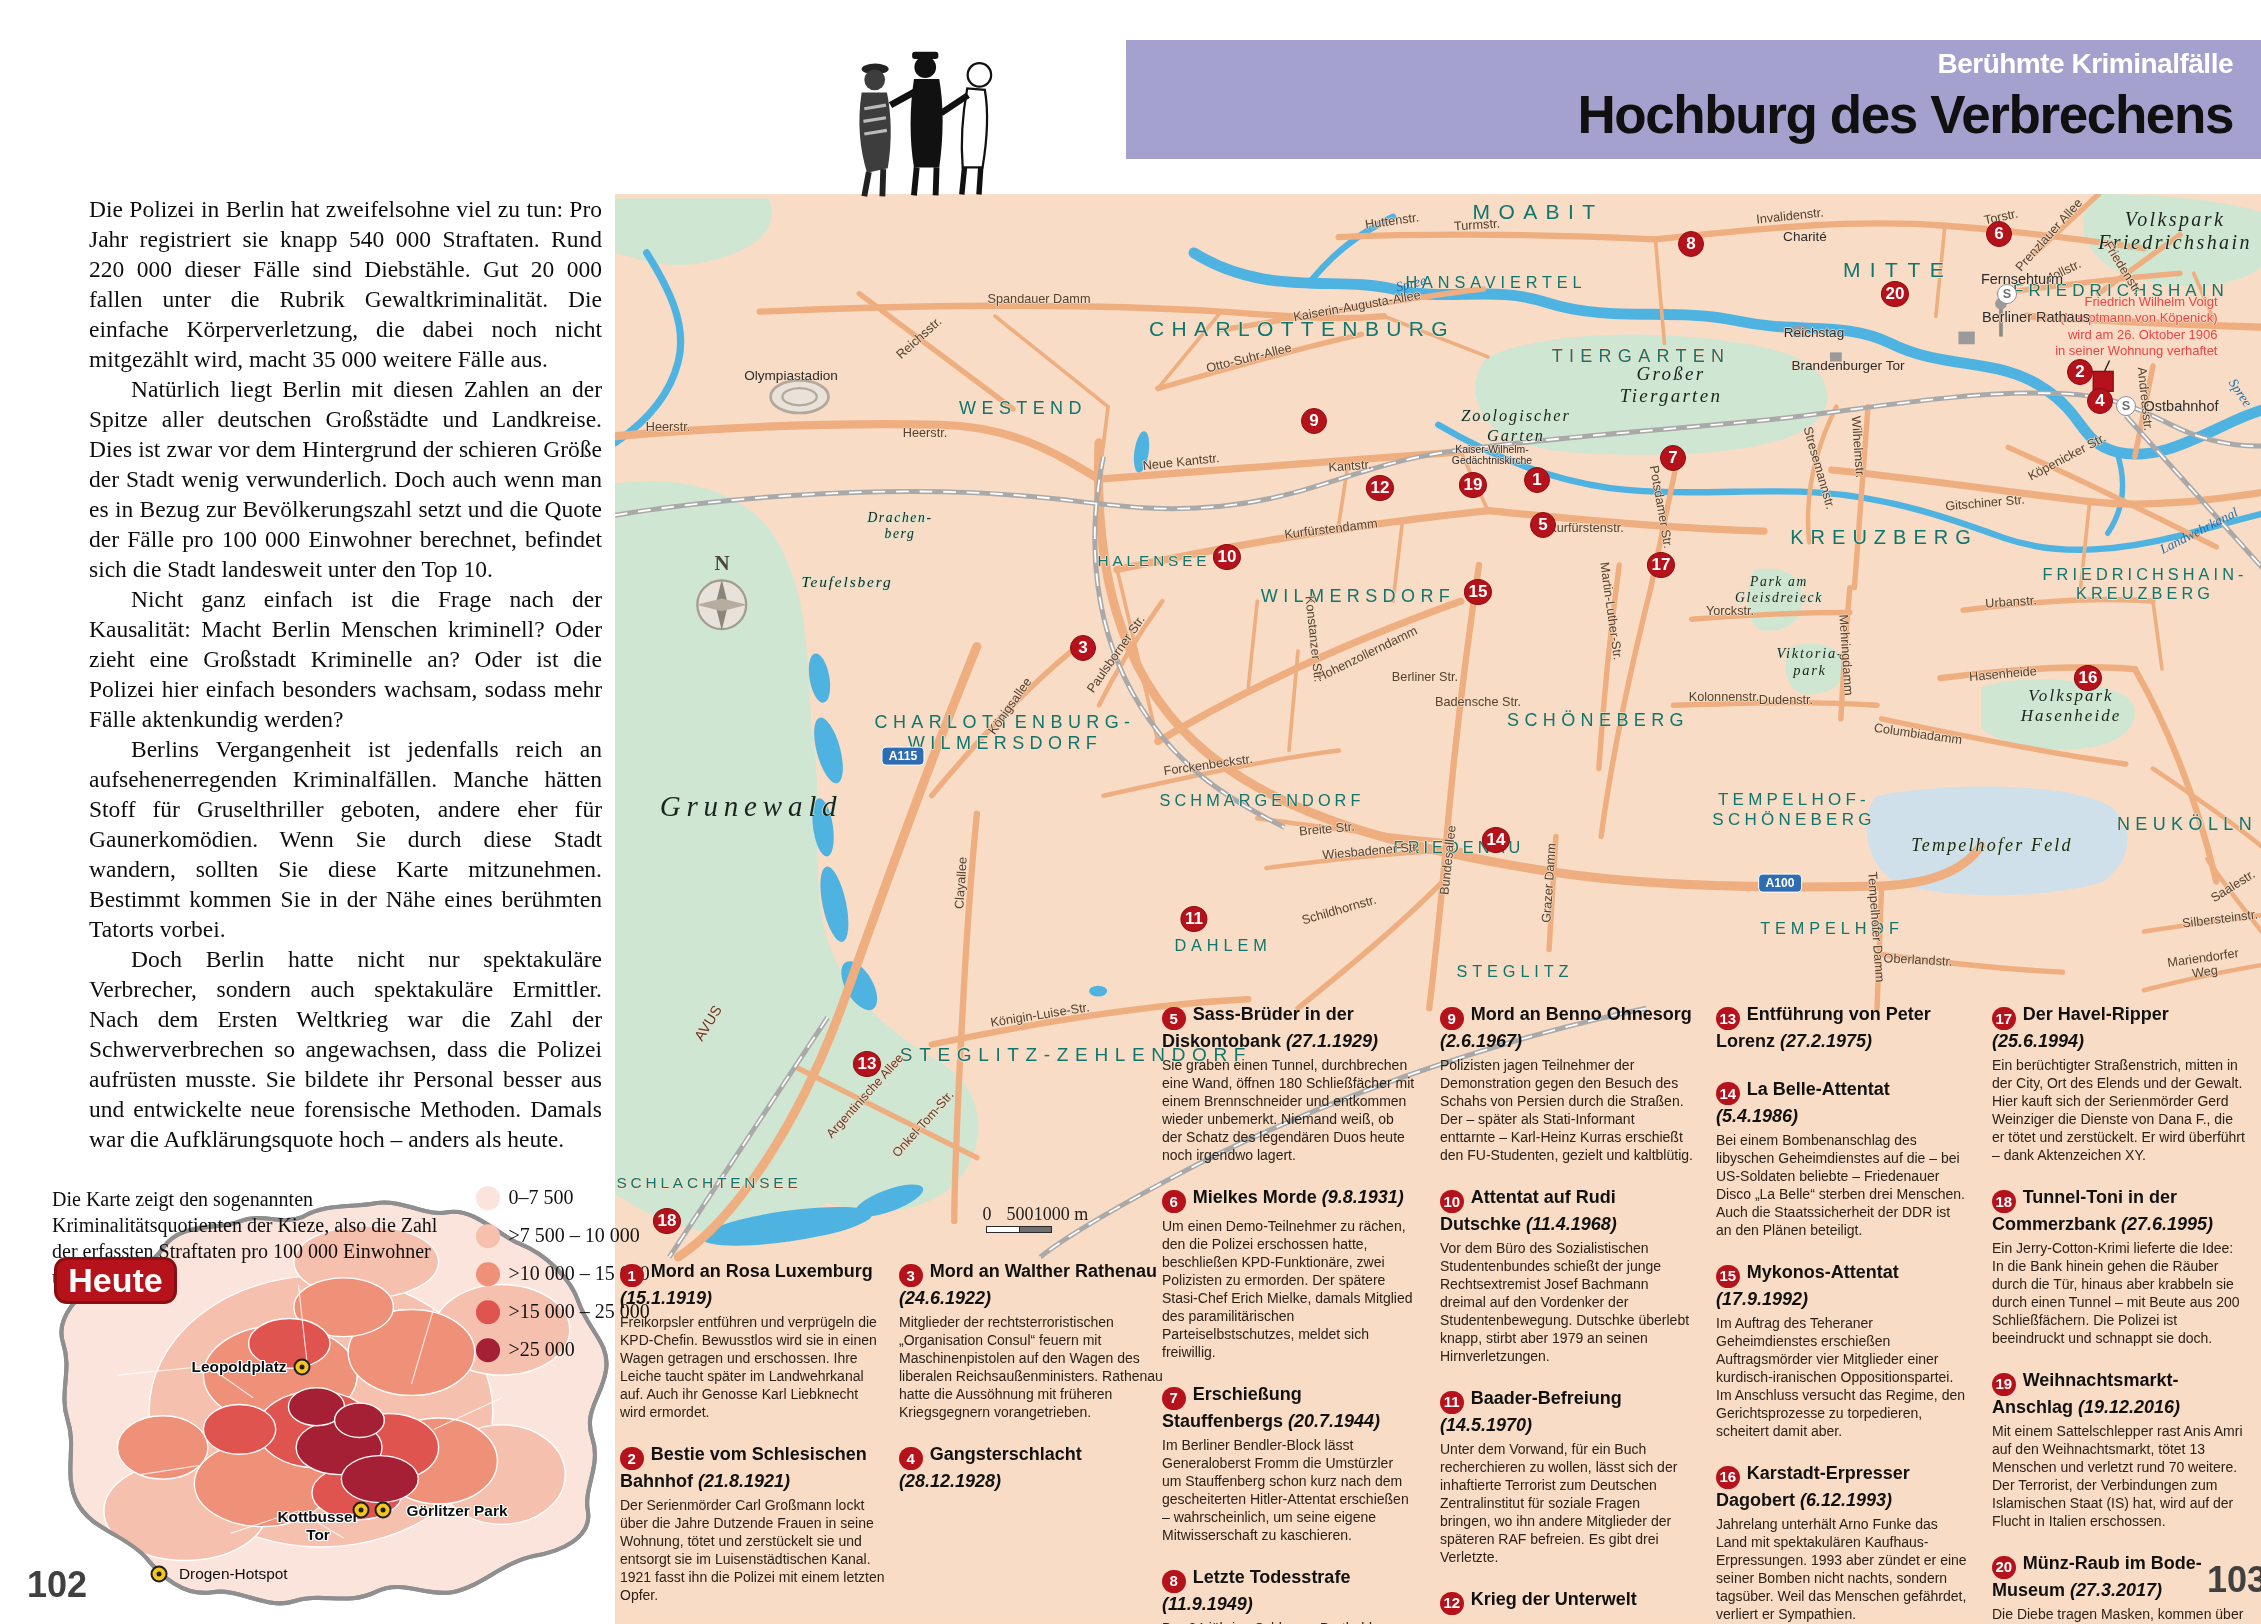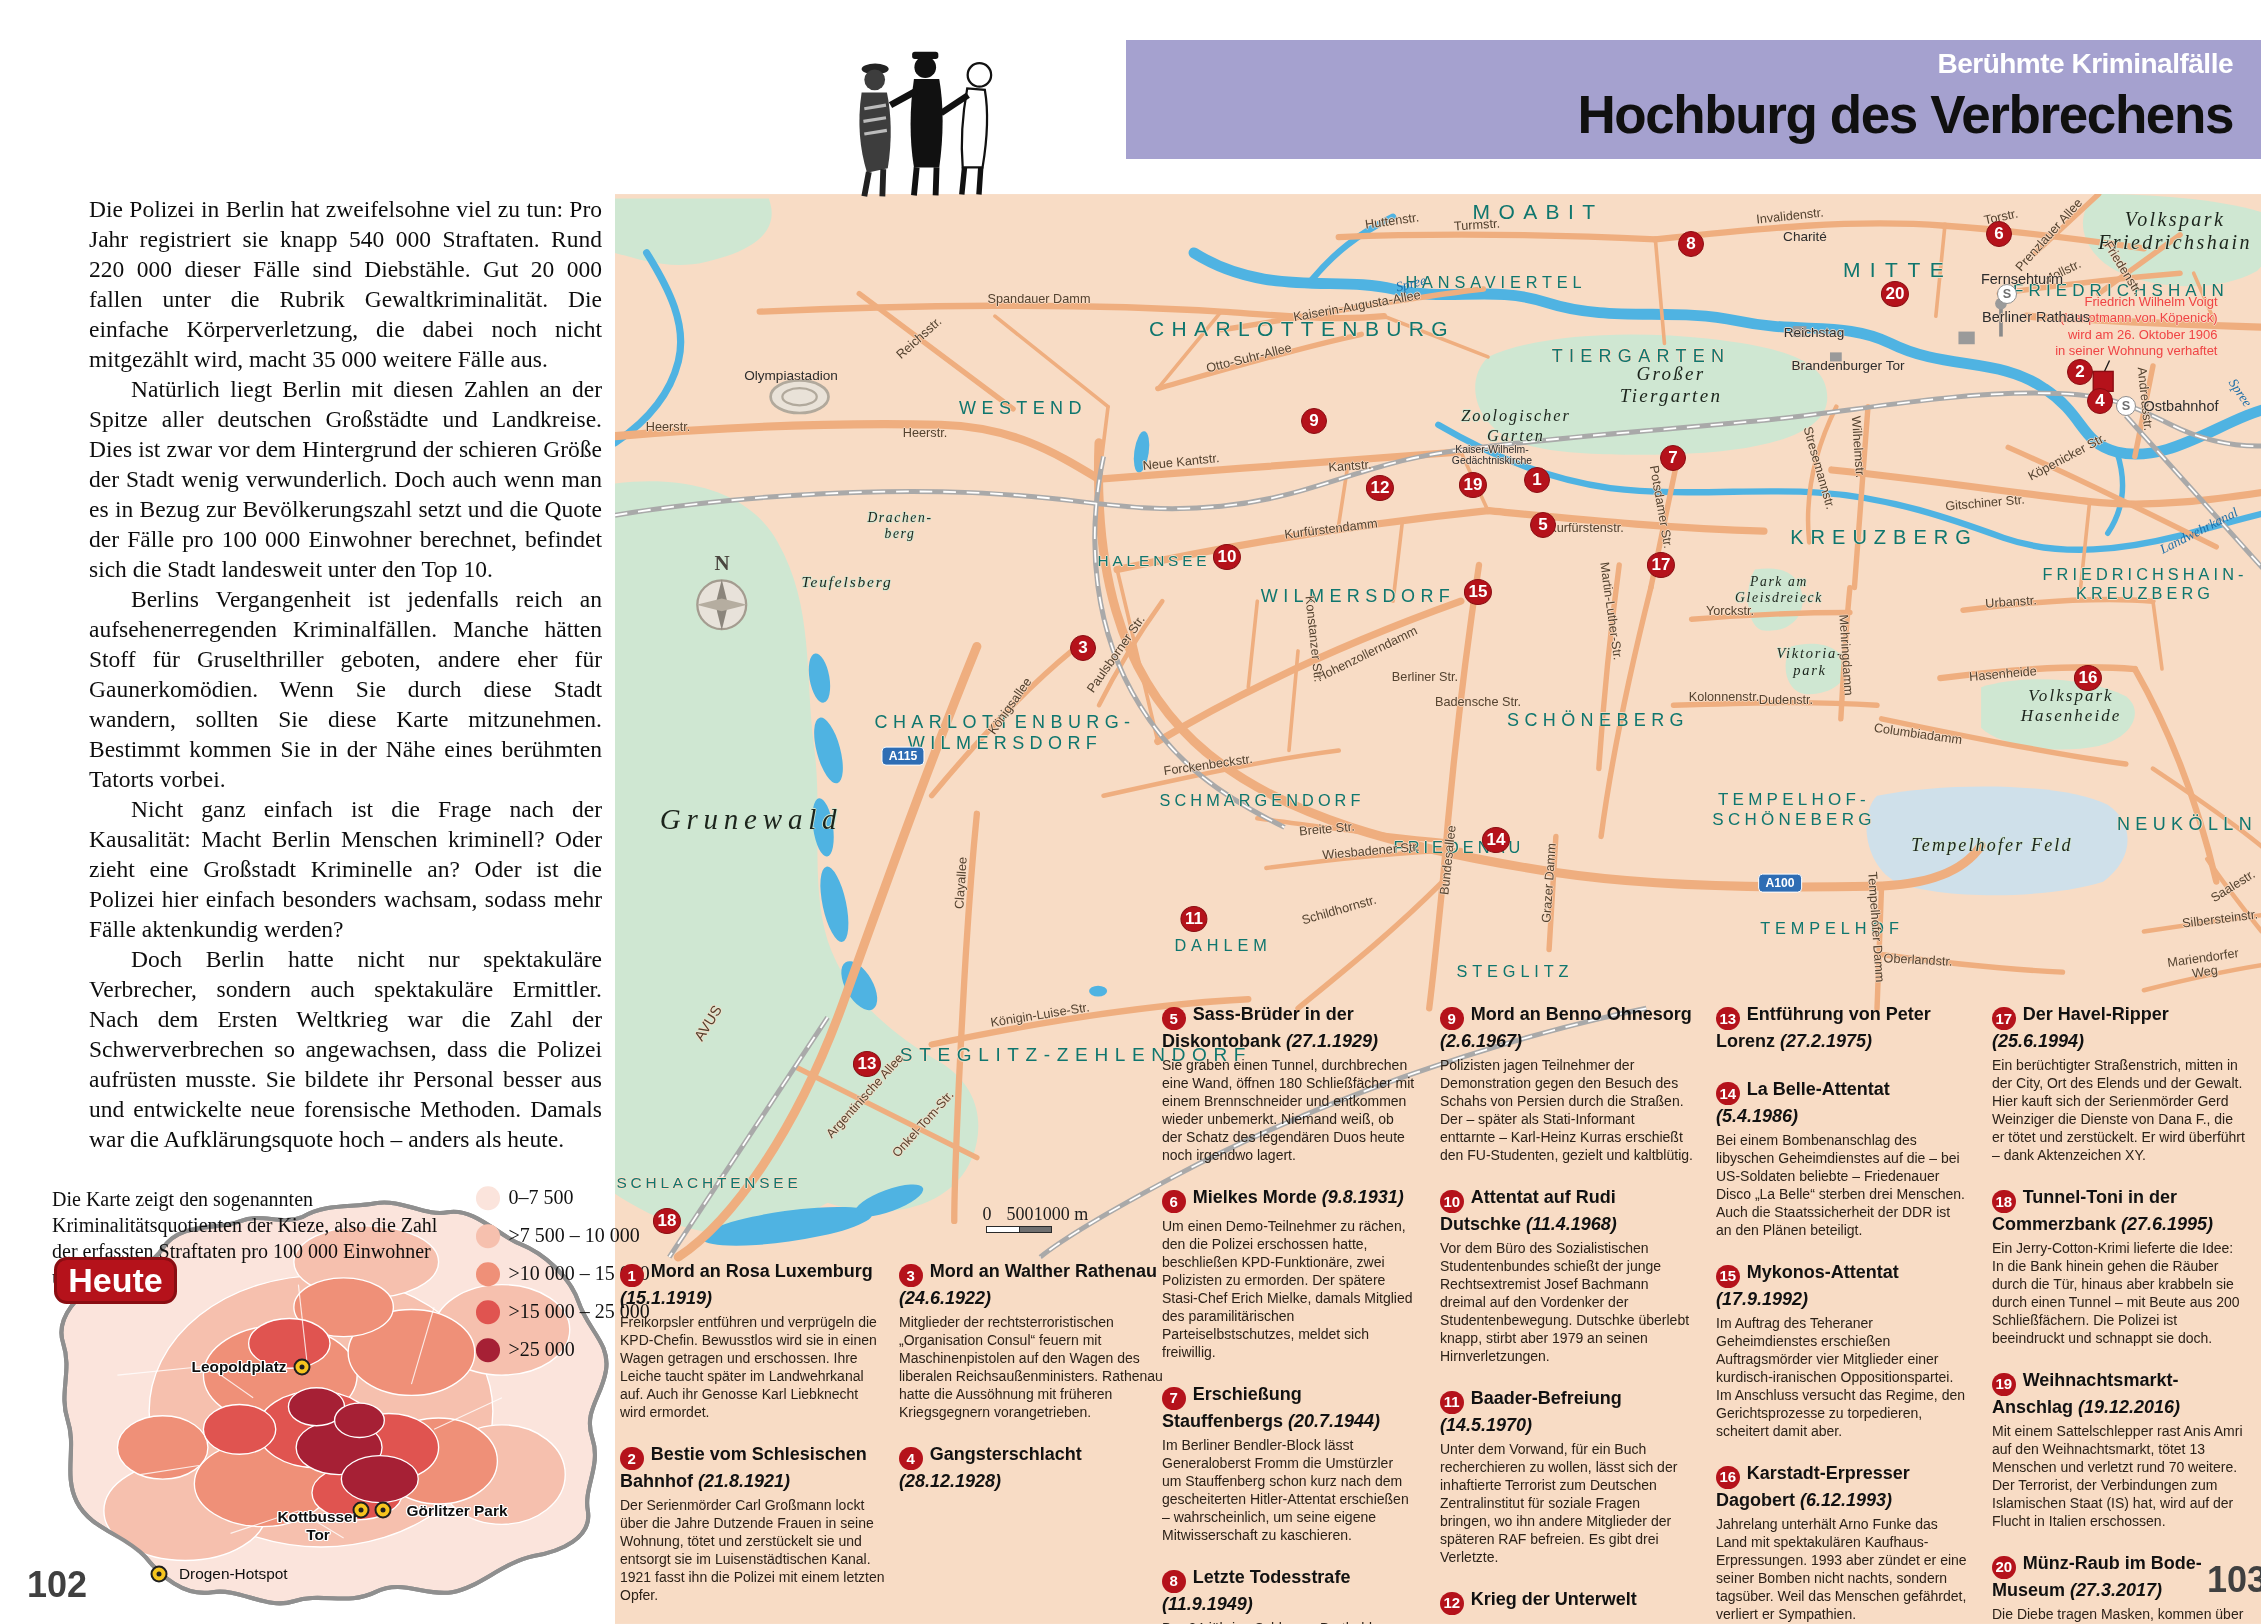--- a/index.html
+++ b/index.html
@@ -278,22 +278,22 @@
   </svg>
 
   <div class="banner">
     <div class="kicker">Berühmte Kriminalfälle</div>
     <div class="title">Hochburg des Verbrechens</div>
   </div>
 
   <div class="intro" id="intro">
       <p>Die Polizei in Berlin hat zweifelsohne viel zu tun: Pro Jahr registriert sie knapp 540 000 Straftaten. Rund 220 000 dieser Fälle sind Diebstähle. Gut 20 000 fallen unter die Rubrik Gewaltkriminalität. Die einfache Körperverletzung, die dabei noch nicht mitgezählt wird, macht 35 000 weitere Fälle aus.</p>
       <p>Natürlich liegt Berlin mit diesen Zahlen an der Spitze aller deutschen Großstädte und Landkreise. Dies ist zwar vor dem Hintergrund der schieren Größe der Stadt wenig verwunderlich. Doch auch wenn man es in Bezug zur Bevölkerungszahl setzt und die Quote der Fälle pro 100 000 Einwohner berechnet, befindet sich die Stadt landesweit unter den Top 10.</p>
+      <p>Nicht ganz einfach ist die Frage nach der Kausalität: Macht Berlin Menschen kriminell? Oder zieht eine Großstadt Kriminelle an? Oder ist die Polizei hier einfach besonders wachsam, sodass mehr Fälle aktenkundig werden?</p>
       <p>Berlins Vergangenheit ist jedenfalls reich an aufsehenerregenden Kriminalfällen. Manche hätten Stoff für Gruselthriller geboten, andere eher für Gaunerkomödien. Wenn Sie durch diese Stadt wandern, sollten Sie diese Karte mitzunehmen. Bestimmt kommen Sie in der Nähe eines berühmten Tatorts vorbei.</p>
-      <p>Nicht ganz einfach ist die Frage nach der Kausalität: Macht Berlin Menschen kriminell? Oder zieht eine Großstadt Kriminelle an? Oder ist die Polizei hier einfach besonders wachsam, sodass mehr Fälle aktenkundig werden?</p>
       <p>Doch Berlin hatte nicht nur spektakuläre Verbrecher, sondern auch spektakuläre Ermittler. Nach dem Ersten Weltkrieg war die Zahl der Schwerverbrechen so angewachsen, dass die Polizei aufrüsten musste. Sie bildete ihr Personal besser aus und entwickelte neue forensische Methoden. Damals war die Aufklärungsquote hoch – anders als heute.</p>
     </div>
 
   <p class="inset-caption">Die Karte zeigt den sogenannten Kriminalitätsquotienten der Kieze, also die Zahl der erfassten Straftaten pro 100 000 Einwohner und Jahr</p>
   <div class="heute">Heute</div>
 
   <div id="overlay">
     <span class="compass-n" style="left:722px;top:563px;">N</span>
     <div class="voigt" style="left:2111px;top:294px;">Friedrich Wilhelm Voigt
 (Hauptmann von Köpenick)
@@ -344,21 +344,21 @@
 Tiergarten</span>
       <span class="park" style="left: 1516px; top: 426px; transform: translate(-50%, -50%); font-size: 16.3px;">Zoologischer
 Garten</span>
       <span class="park" style="left: 2071px; top: 706px; transform: translate(-50%, -50%); font-size: 17px;">Volkspark
 Hasenheide</span>
       <span class="park" style="left: 1810px; top: 662px; transform: translate(-50%, -50%); font-size: 14.5px;">Viktoria-
 park</span>
       <span class="park" style="left: 1779px; top: 590px; transform: translate(-50%, -50%); font-size: 13.6px;">Park am
 Gleisdreieck</span>
       <span class="park" style="left: 1992px; top: 845px; transform: translate(-50%, -50%); font-size: 18px;">Tempelhofer Feld</span>
-      <span class="park" style="left: 751px; top: 806px; transform: translate(-50%, -50%); font-size: 29px; letter-spacing: 0.2em; margin-top: 13px;">Grunewald</span>
+      <span class="park" style="left: 751px; top: 806px; transform: translate(-50%, -50%); font-size: 29px; letter-spacing: 0.2em;">Grunewald</span>
       <span class="park" style="left: 847px; top: 582px; transform: translate(-50%, -50%); font-size: 15.4px;">Teufelsberg</span>
       <span class="park" style="left: 900px; top: 526px; transform: translate(-50%, -50%); font-size: 13.6px;">Drachen-
 berg</span>
       <span class="street" style="left: 1392px; top: 221px; transform: translate(-50%, -50%) rotate(-8deg);">Huttenstr.</span>
       <span class="street" style="left: 1477px; top: 225px; transform: translate(-50%, -50%) rotate(-4deg);">Turmstr.</span>
       <span class="street" style="left: 1790px; top: 216px; transform: translate(-50%, -50%) rotate(-6deg);">Invalidenstr.</span>
       <span class="street" style="left: 2001px; top: 217px; transform: translate(-50%, -50%) rotate(-12deg);">Torstr.</span>
       <span class="street" style="left: 2062px; top: 272px; transform: translate(-50%, -50%) rotate(-26deg);">Mollstr.</span>
       <span class="street" style="left: 2049px; top: 235px; transform: translate(-50%, -50%) rotate(-48deg);">Prenzlauer Allee</span>
       <span class="street" style="left: 2123px; top: 268px; transform: translate(-50%, -50%) rotate(58deg);">Friedenstr.</span>

